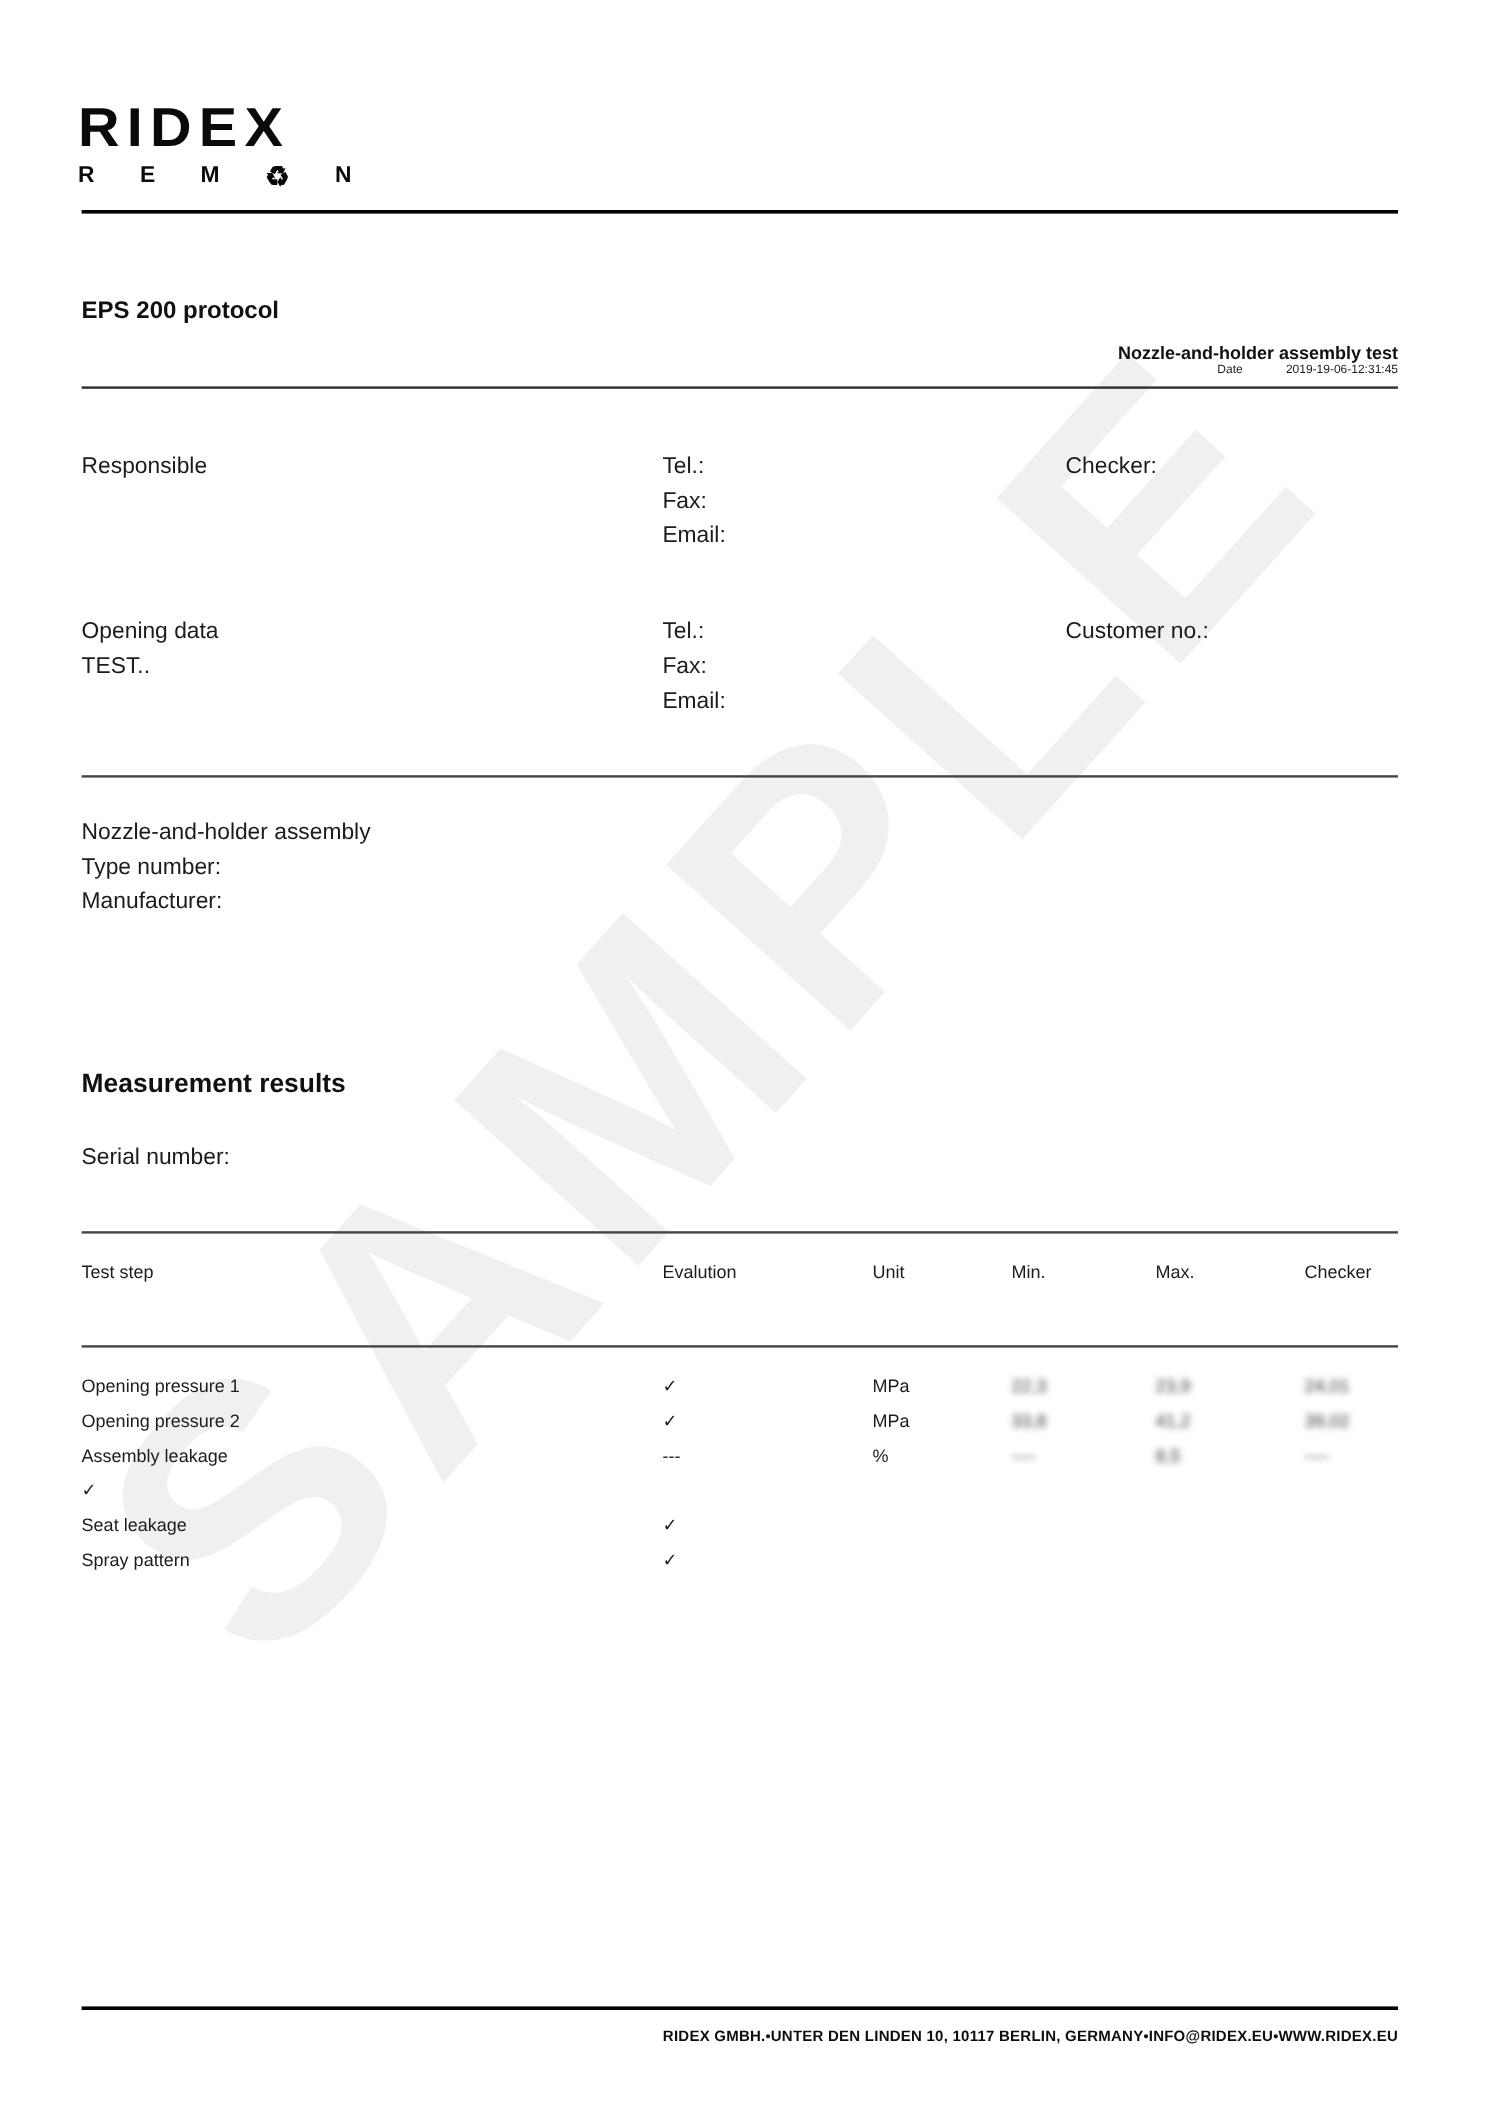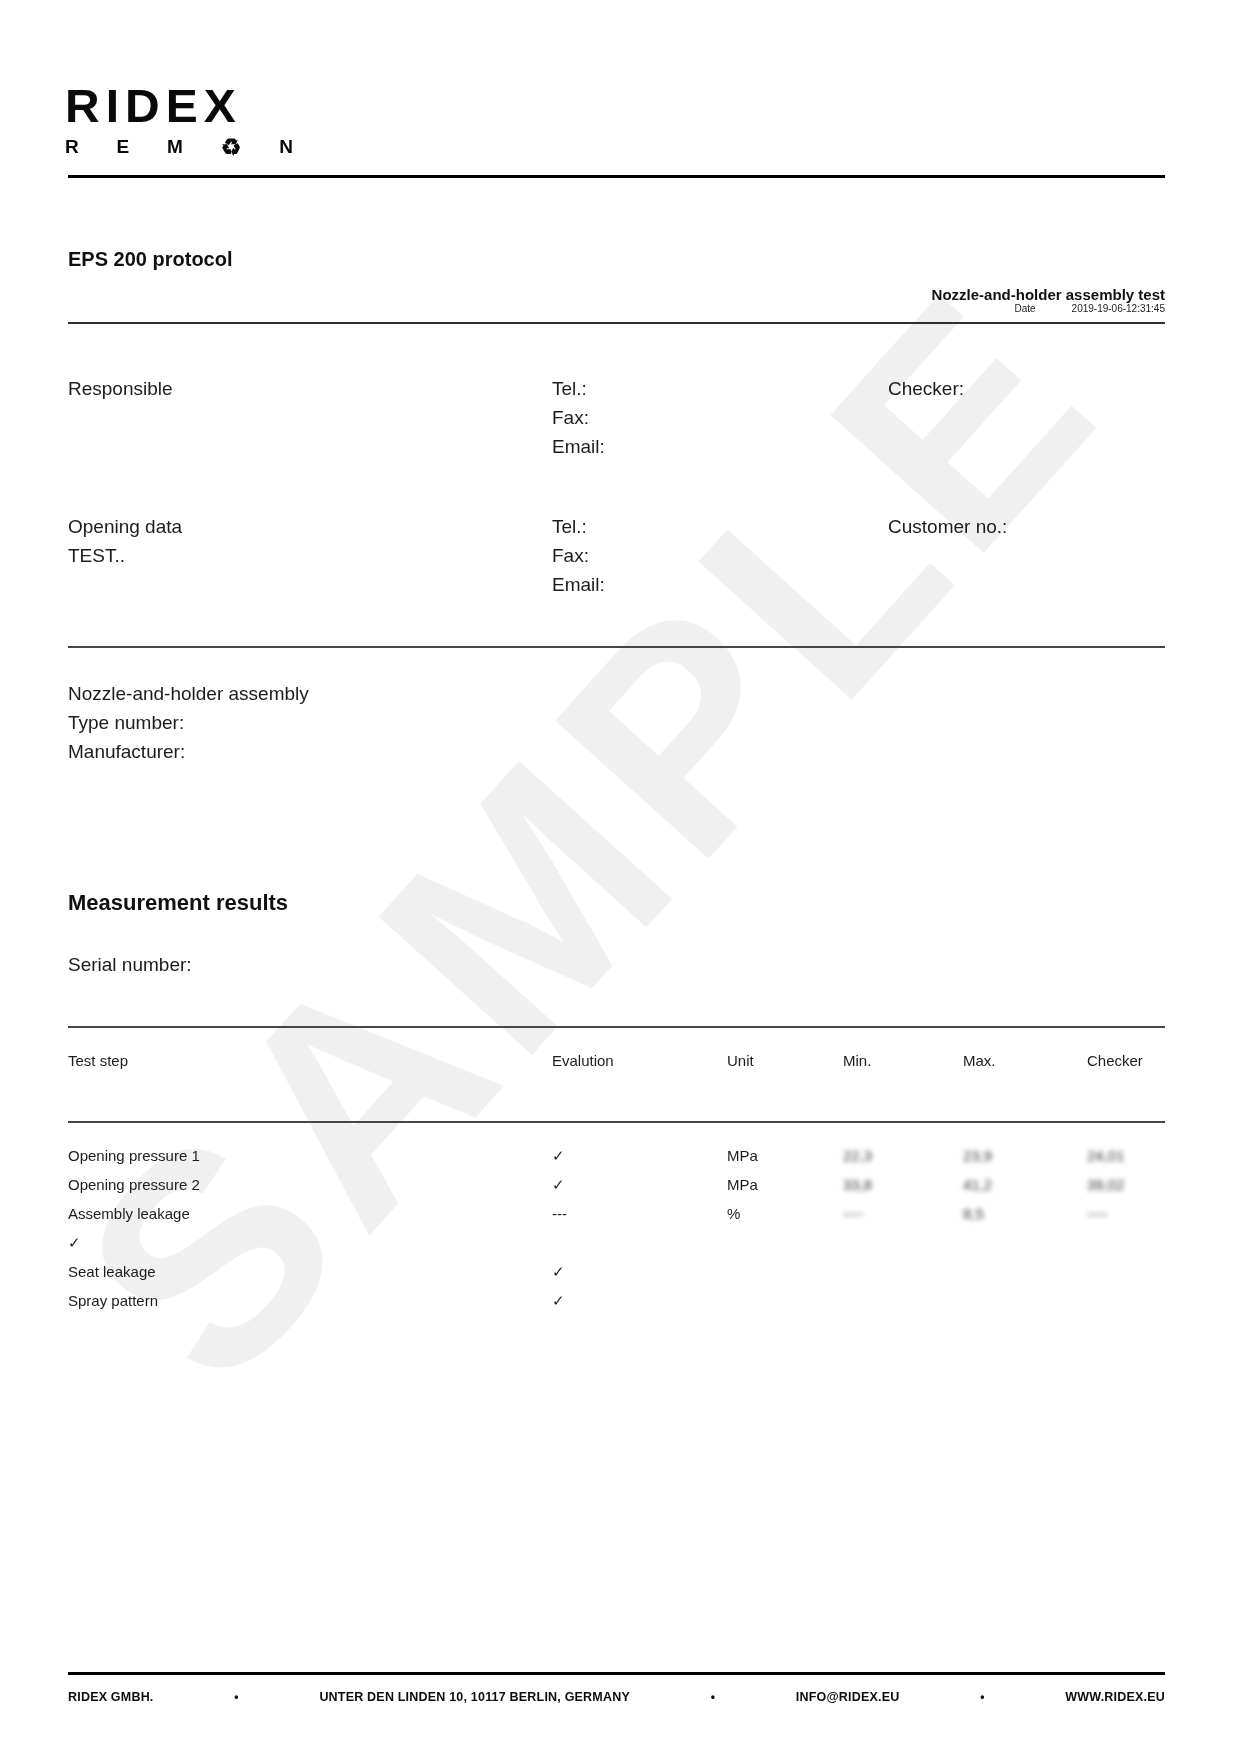--- a/index.html
+++ b/index.html
@@ -57,21 +57,21 @@
 
   .h2{font-size:22px;font-weight:800;color:#111;line-height:30px;}
 
   
   .tgrid{display:grid;grid-template-columns:484px 175px 116px 120px 124px 1fr;}
   .tgrid .cell{font-size:15px;line-height:29px;}
   .blur{filter:blur(2.6px);color:#3a3a3a;}
 
   
   .footer{
-    display:flex;justify-content:space-between;align-items:center;
+    display:flex;justify-content:flex-end;align-items:center;
     font-size:12.5px;font-weight:700;letter-spacing:0.2px;color:#0d0d0d;
   }
   .bullet{font-size:12px;}
 </style>
 </head>
 <body>
 
 <div class="page">
 
   <div class="watermark">SAMPLE</div>

